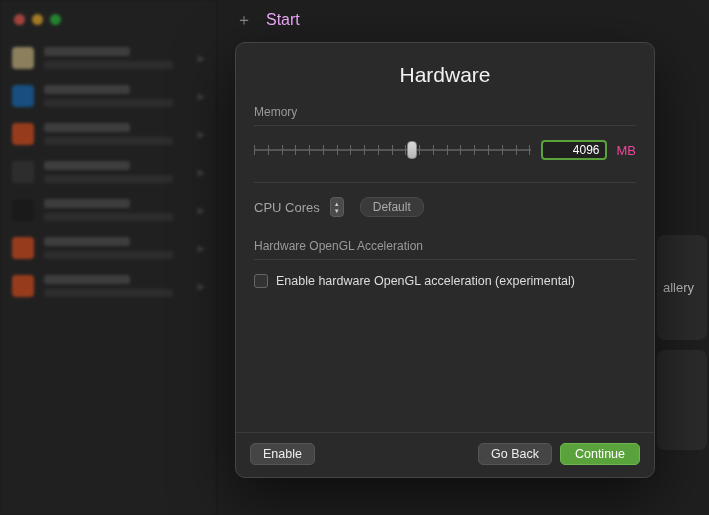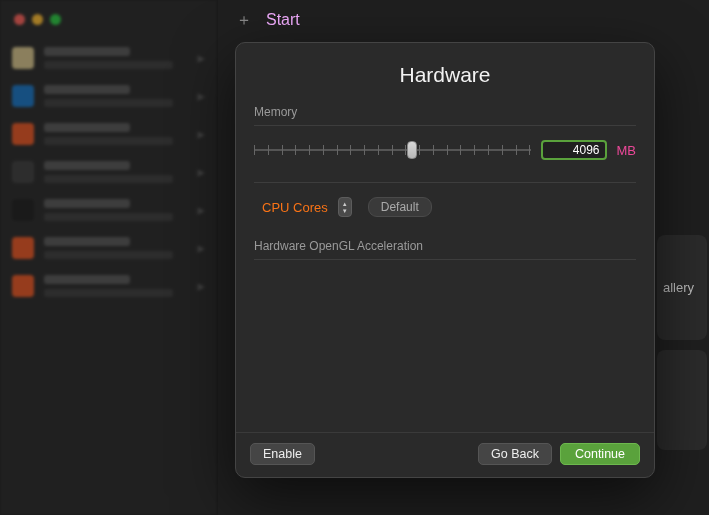--- a/index.html
+++ b/index.html
@@ -115,21 +115,21 @@
     background: #202020;
     border: 2px solid #5aa23c;
     border-radius: 4px;
     color: #fff; font-size: 12px;
     text-align: right; padding: 0 5px;
     outline: none;
   }
   .mb-label { color: #ec4899; font-size: 13px; }
 
   .cpu-row { display: flex; align-items: center; gap: 10px; margin: 6px 0 22px; }
-  .cpu-cores-label { color: #f97316; margin-left: 8px; }
+  .cpu-cores-label { color: #a3a3a3; }
   .stepper {
     width: 14px; height: 20px;
     background: #4a4a4a;
     border-radius: 4px;
     display: flex; flex-direction: column;
     justify-content: center; align-items: center;
     gap: 1px;
     font-size: 6px; color: #ccc; line-height: 1;
     border: 1px solid #5c5c5c;
   }
@@ -299,20 +299,24 @@
       <span class="cpu-cores-label">CPU Cores</span>
       <div class="stepper">
         <span>▲</span>
         <span>▼</span>
       </div>
       <button class="default-btn">Default</button>
     </div>
 
     <div class="section-label">Hardware OpenGL Acceleration</div>
     <div class="divider"></div>
+    <div class="accel-row">
+      <div class="checkbox"></div>
+      <span class="accel-label">Enable hardware OpenGL acceleration (experimental)</span>
+    </div>
   </div>
   <div class="modal-footer">
     <button class="btn">Enable</button>
     <div class="footer-spacer"></div>
     <button class="btn">Go Back</button>
     <button class="btn btn-primary">Continue</button>
   </div>
 </div>
 
 </body></html>

